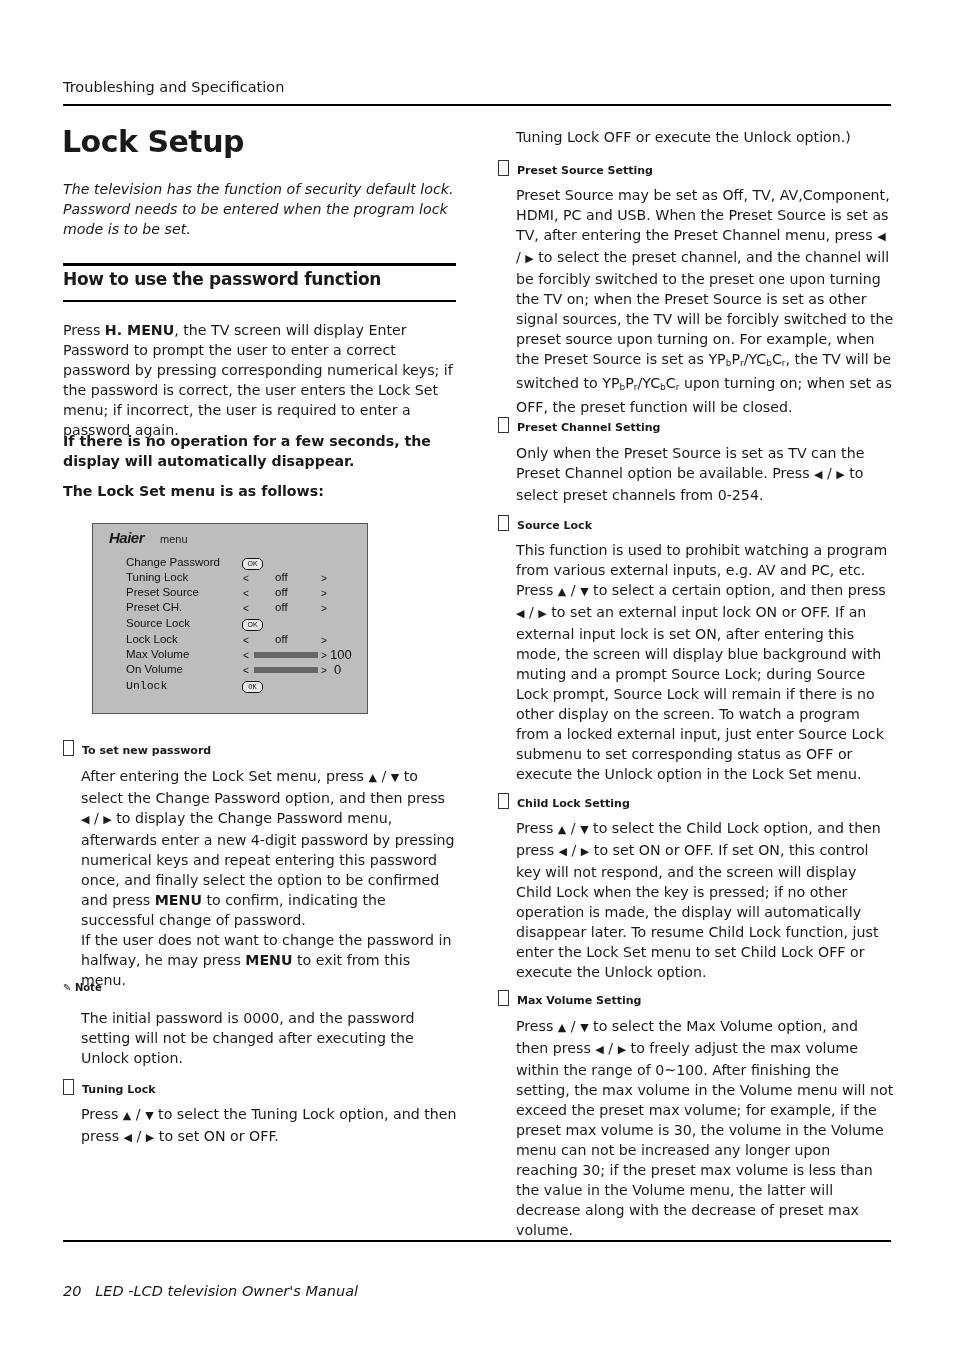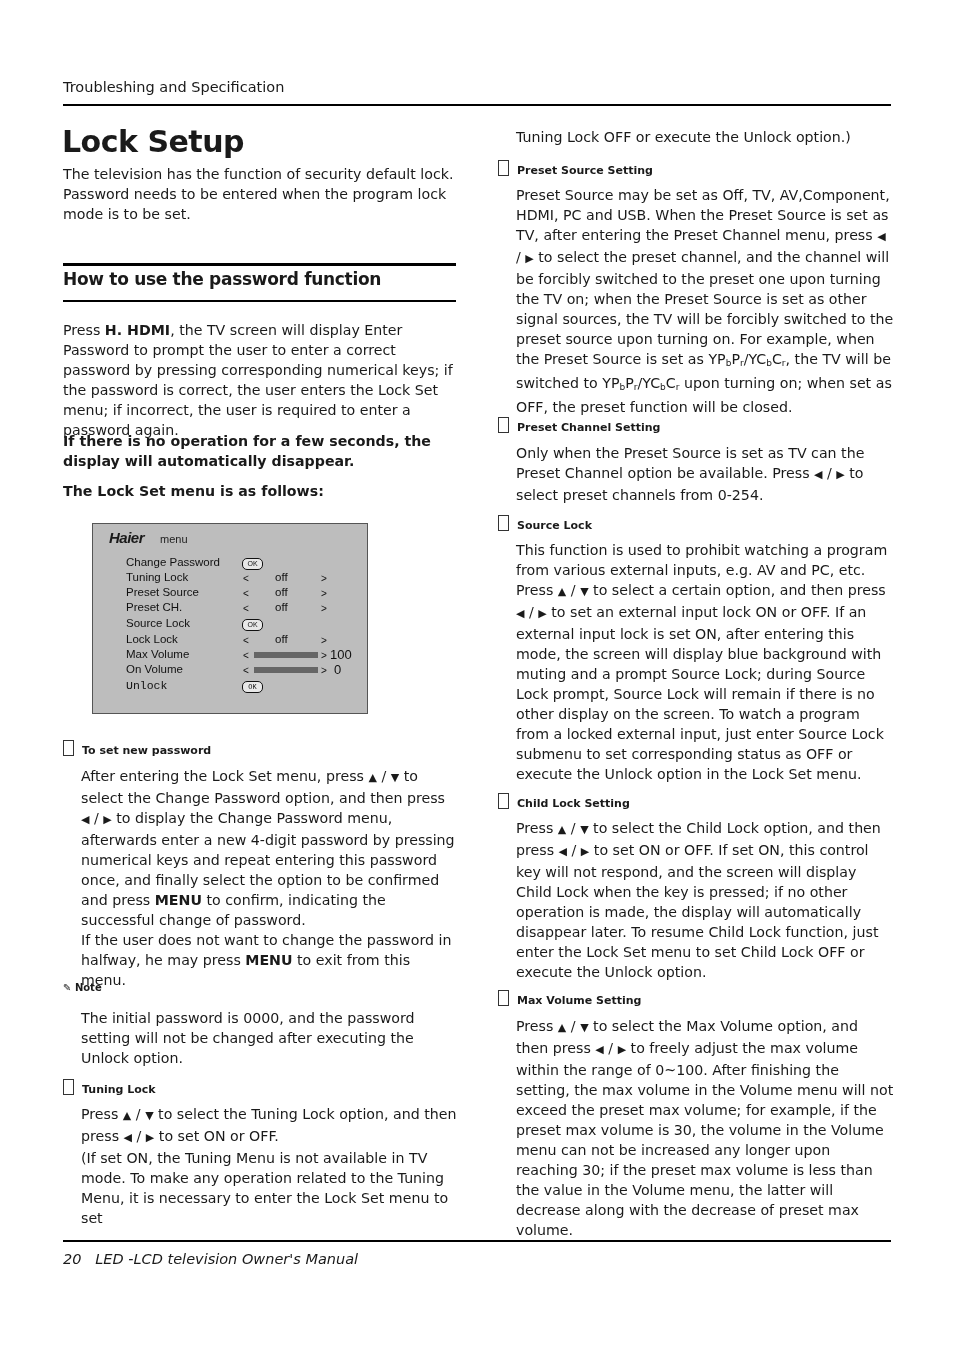--- a/index.html
+++ b/index.html
@@ -22,40 +22,40 @@
   .menu-logo-sub { left:67px; top:9px; font-size:11px; color:#222; }
   .menu-row { left:33px; font-size:11.5px; color:#111; height:15px; width:240px; }
   .menu-row .lbl { position:absolute; left:0; top:0; }
   .menu-row .lt { position:absolute; left:117px; top:2px; font-size:10px; }
   .menu-row .val { position:absolute; left:149px; top:0; }
   .menu-row .gt { position:absolute; left:195px; top:2px; font-size:10px; }
   .menu-row .ok { position:absolute; left:116px; top:2px; width:19px; height:10px; border:1px solid #111; border-radius:5px; font-size:7px; line-height:10px; text-align:center; background:#e8e8e8; }
   .menu-row .bar { position:absolute; left:128px; top:4px; width:64px; height:6px; background:#666; }
   .menu-row .num { position:absolute; left:204px; top:-1px; font-size:13px; }
   .foot-rule { left:63px; top:1240px; width:828px; height:2px; background:#000; }
-  .foot { left:63px; top:1251px; font-size:14.5px; font-style:italic; }
+  .foot { left:63px; top:1283px; font-size:14.5px; font-style:italic; }
   sub, .sb { font-size:9px; vertical-align:-2px; }
   b { font-weight:bold; }
 </style>
 </head>
 <body>
 
 <div class="abs running-head">Troubleshing and Specification</div>
 <div class="abs head-rule"></div>
 
 <div class="abs page-title">Lock Setup</div>
 
-<div class="abs body col-left" style="top:164px;">The television has the function of security default lock. Password needs to be entered when the program lock mode is to be set.</div>
+<div class="abs body col-left" style="top:179px;font-style:italic;">The television has the function of security default lock. Password needs to be entered when the program lock mode is to be set.</div>
 
 <div class="abs section-rule-top"></div>
 <div class="abs section-title">How to use the password function</div>
 <div class="abs section-rule-bot"></div>
 
 <div class="abs body col-left" style="top:320px; width:390px;">
-  <span>Press </span><b>H. HDMI</b><span>, the TV screen will display Enter Password to prompt the user to enter a correct password by pressing corresponding numerical keys; if the password is correct, the user enters the Lock Set menu; if incorrect, the user is required to enter a password again.</span>
+  <span>Press </span><b>H. MENU</b><span>, the TV screen will display Enter Password to prompt the user to enter a correct password by pressing corresponding numerical keys; if the password is correct, the user enters the Lock Set menu; if incorrect, the user is required to enter a password again.</span>
 </div>
 <div class="abs body col-left" style="top:431px; width:390px;font-weight:bold;">If there is no operation for a few seconds, the display will automatically disappear.</div>
 <div class="abs body col-left" style="top:481px; font-weight:bold;">The Lock Set menu is as follows:</div>
 
 <div class="abs menu-panel">
   <div class="abs menu-logo">Haier</div>
   <div class="abs menu-logo-sub">menu</div>
 
   <div class="abs menu-row" style="top:32px;">
     <span class="lbl">Change Password</span>
@@ -120,21 +120,20 @@
 <div class="abs sub-head" style="left:63px; top:982px; font-size:10px;">
   <span style="font-style:italic;">✎</span> <span>Note</span>
 </div>
 <div class="abs body" style="left:81px; top:1008px; width:375px;">The initial password is 0000, and the password setting will not be changed after executing the Unlock option.</div>
 
 <div class="abs sub-head" style="left:63px; top:1079px;">
   <span class="box-bullet"></span><span>Tuning Lock</span>
 </div>
 <div class="abs body" style="left:81px; top:1104px; width:378px;">
   <span>Press </span><span class="tri">▲</span><span> / </span><span class="tri">▼</span><span> to select the Tuning Lock option, and then press </span><span class="tri">◀</span><span> / </span><span class="tri">▶</span><span> to set ON or OFF.</span><br>
-  <span>(If set ON, the Tuning Menu is not available in TV mode. To make any operation related to the Tuning Menu, it is necessary to enter the Lock Set menu to set</span>
 </div>
 
 <div class="abs body col-right" style="top:127px;">Tuning Lock OFF or execute the Unlock option.)</div>
 
 <div class="abs sub-head" style="left:498px; top:160px;">
   <span class="box-bullet"></span><span>Preset Source Setting</span>
 </div>
 <div class="abs body col-right" style="top:185px;">
   <span>Preset Source may be set as Off, TV, AV,Component, HDMI, PC and USB. When the Preset Source is set as TV, after entering the Preset Channel menu, press </span><span class="tri">◀</span><span> / </span><span class="tri">▶</span><span> to select the preset channel, and the channel will be forcibly switched to the preset one upon turning the TV on; when the Preset Source is set as other signal sources, the TV will be forcibly switched to the preset source upon turning on. For example, when the Preset Source is set as </span>YP<span class="sb">b</span>P<span class="sb">r</span>/YC<span class="sb">b</span>C<span class="sb">r</span><span>, the TV will be switched to </span>YP<span class="sb">b</span>P<span class="sb">r</span>/YC<span class="sb">b</span>C<span class="sb">r</span><span> upon turning on; when set as OFF, the preset function will be closed.</span>
 </div>

